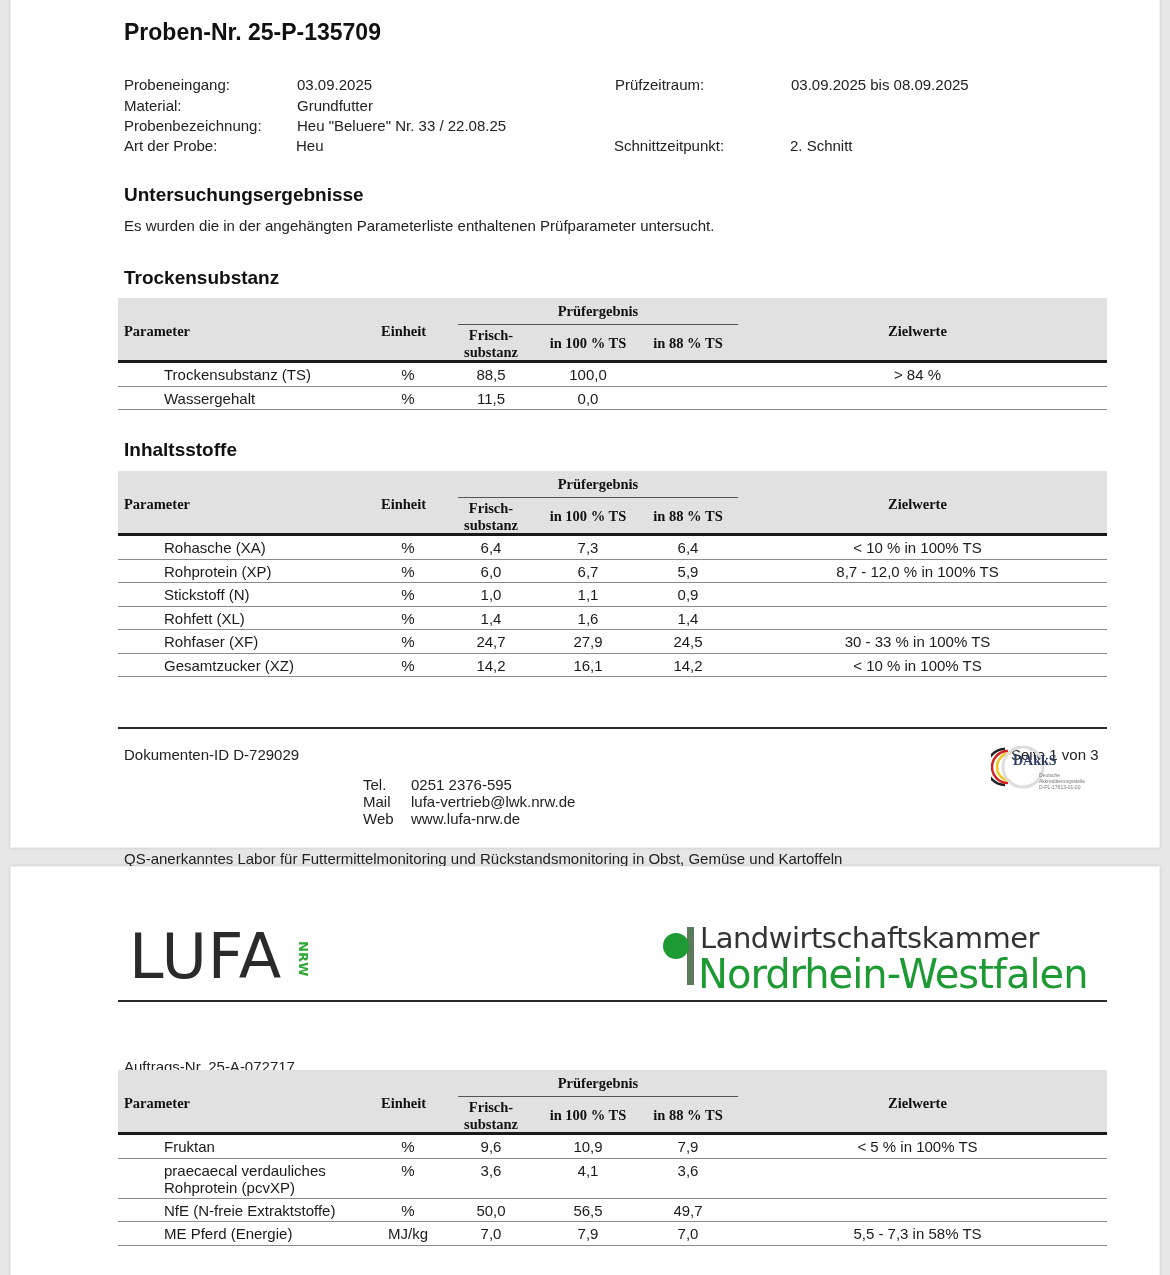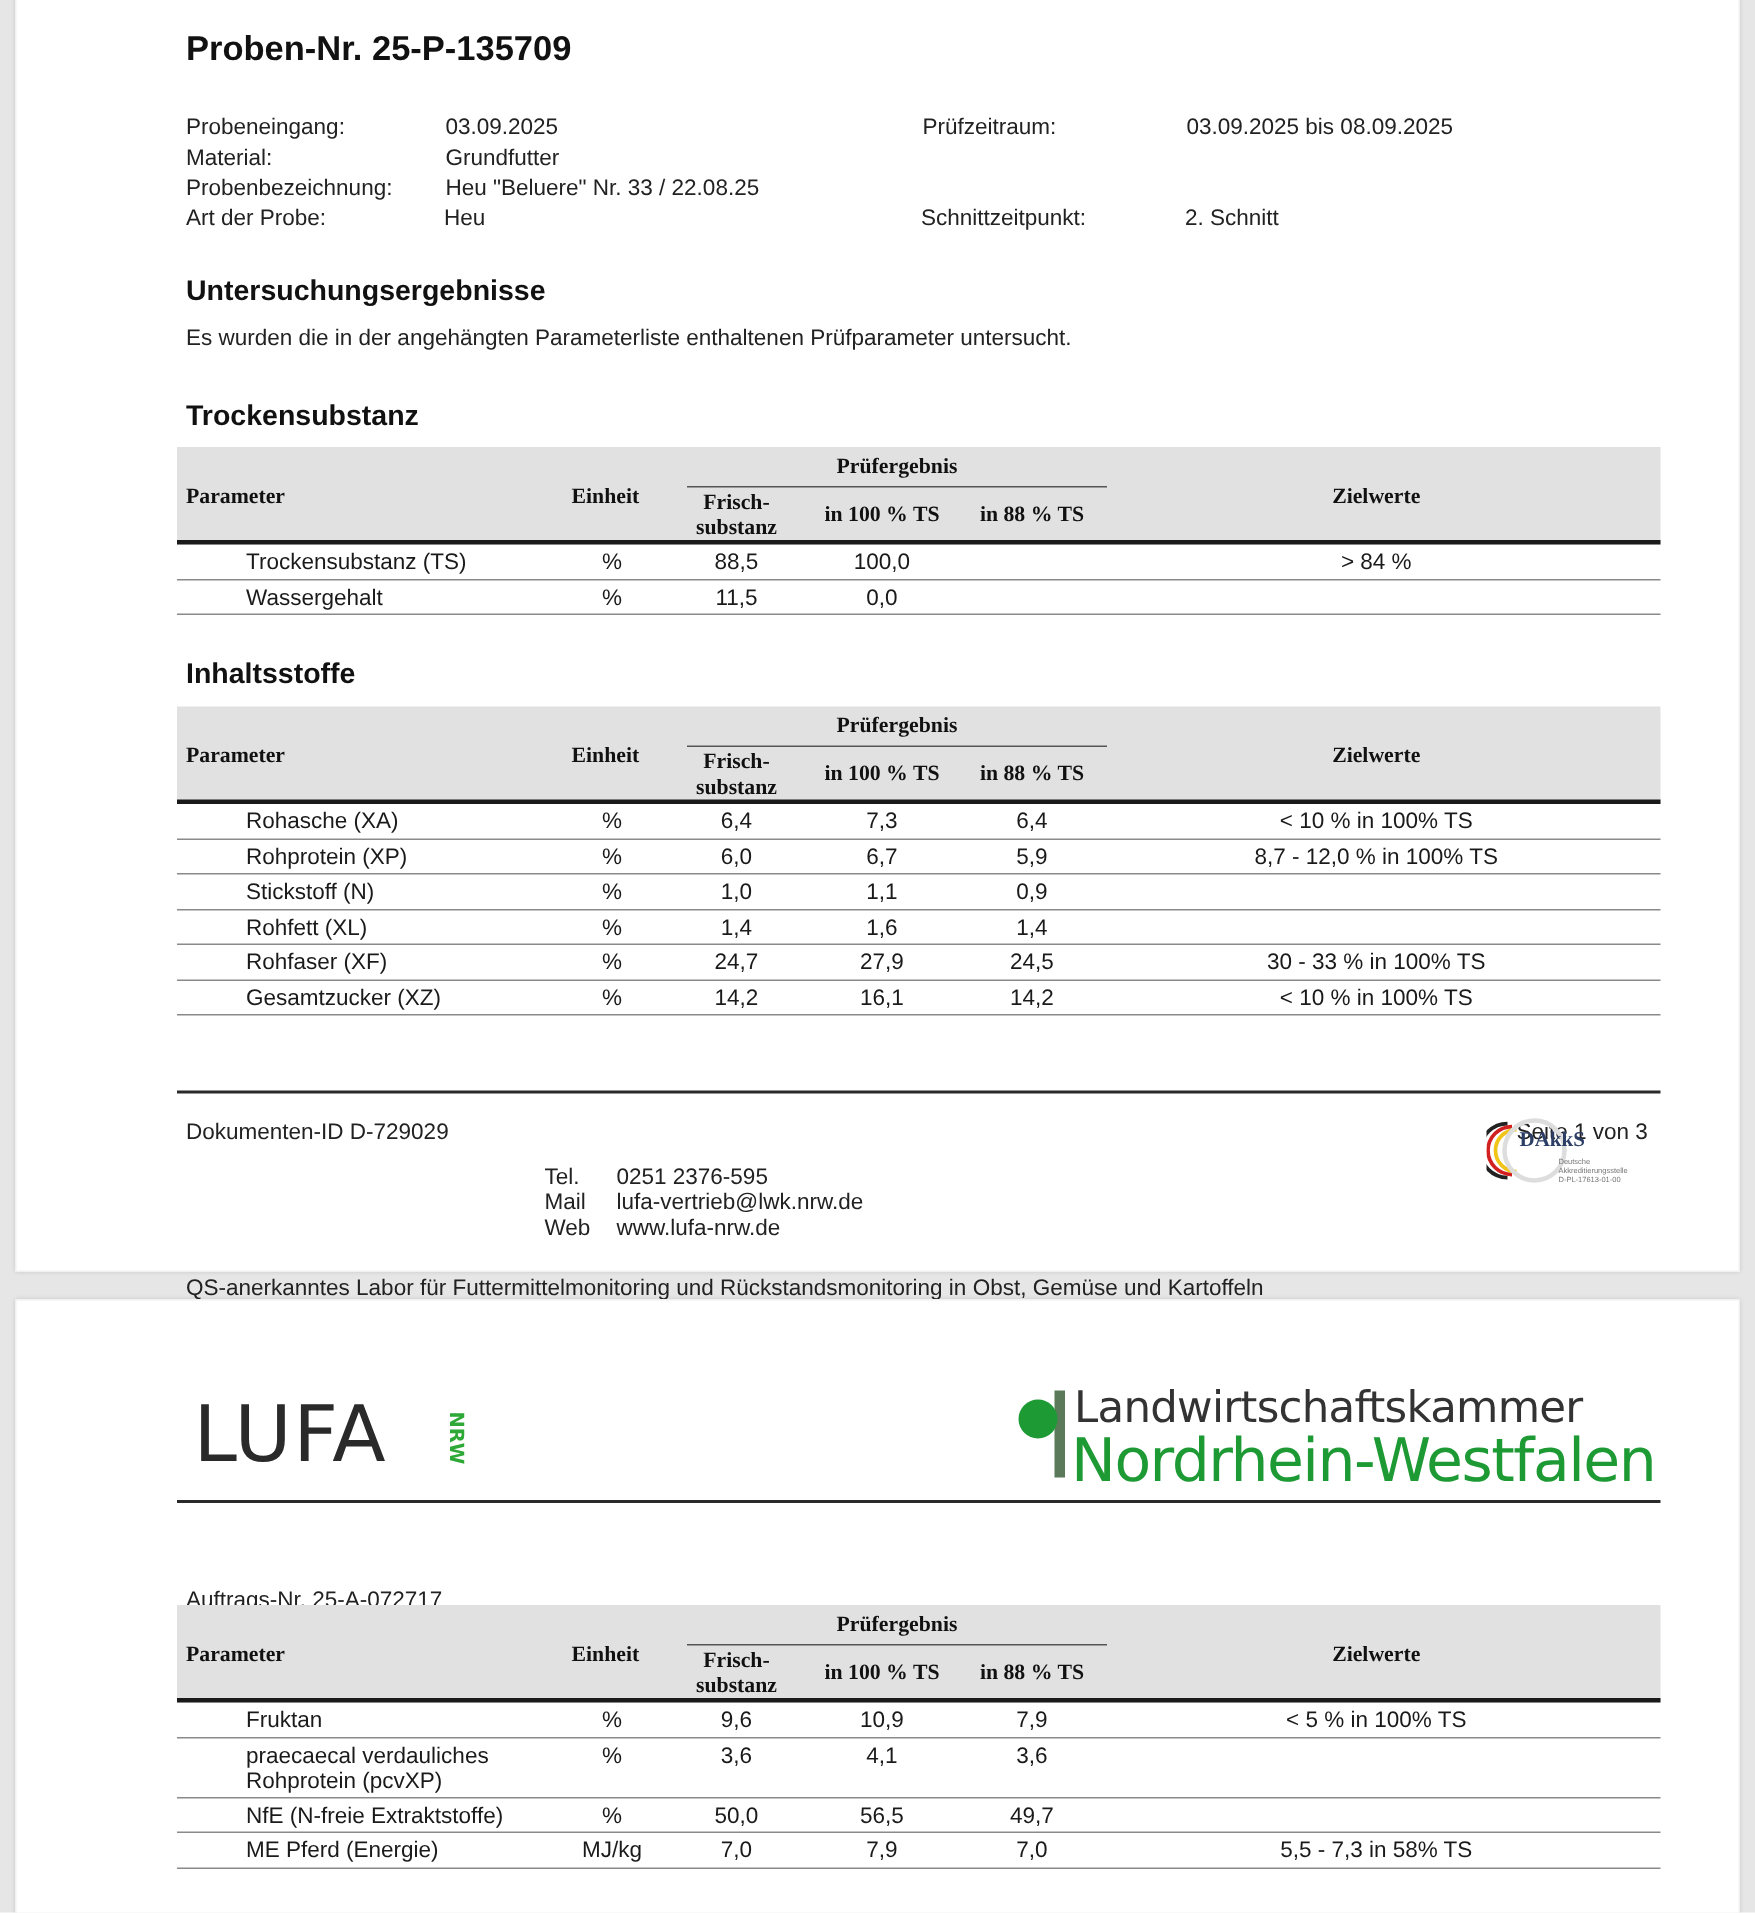--- a/index.html
+++ b/index.html
@@ -73,29 +73,29 @@
   
   .footer-line { position: absolute; left: 107px; width: 989px; border-top: 2px solid #2a2a2a; }
   .footer-text { font-size: 15px; color: #222; line-height: 17px; margin-top: 41px; }
 
   .dakks {
     position: absolute; left: 980px; top: 740px; width: 110px; height: 60px;
   }
 
   
   .lufa-logo { position: absolute; left: 118px; top: 58px; height: 64px; }
-  .lufa-text { font-size: 52px; letter-spacing: 1px; color: #2a2a2a; font-family: "DejaVu Sans", sans-serif; font-weight: normal; line-height: 64px; }
+  .lufa-text { font-size: 62px; letter-spacing: 1px; color: #2a2a2a; font-family: "DejaVu Sans", sans-serif; font-weight: normal; line-height: 64px; }
   .lufa-nrw {
     position: absolute; left: 300px; top: 74px;
     font-size: 13px; font-weight: bold; color: #2ea836;
     transform: rotate(90deg); transform-origin: left top;
     letter-spacing: 0px;
     font-family: "DejaVu Sans", sans-serif;
   }
-  .lwk-logo { position: absolute; left: 668px; top: 54px; width: 445px; height: 74px; }
+  .lwk-logo { position: absolute; left: 652px; top: 54px; width: 445px; height: 74px; }
   .lwk-line1 { position: absolute; left: 37px; top: 0; font-size: 29px; color: #333; font-family: "DejaVu Sans", sans-serif; letter-spacing: -0.5px; }
   .lwk-line2 { position: absolute; left: 35px; top: 30px; font-size: 40px; color: #1e9a35; font-family: "DejaVu Sans", sans-serif; letter-spacing: -1px; }
   .lwk-dot { position: absolute; left: 0; top: 12px; width: 26px; height: 26px; border-radius: 50%; background: #1e9a35; }
   .lwk-bar { position: absolute; left: 24px; top: 6px; width: 7px; height: 58px; background: #5a7a5a; }
   .page2-rule { position: absolute; left: 107px; width: 989px; top: 133px; border-top: 2px solid #2a2a2a; }
 </style>
 </head>
 <body>
 
 <div class="page" id="page1">

